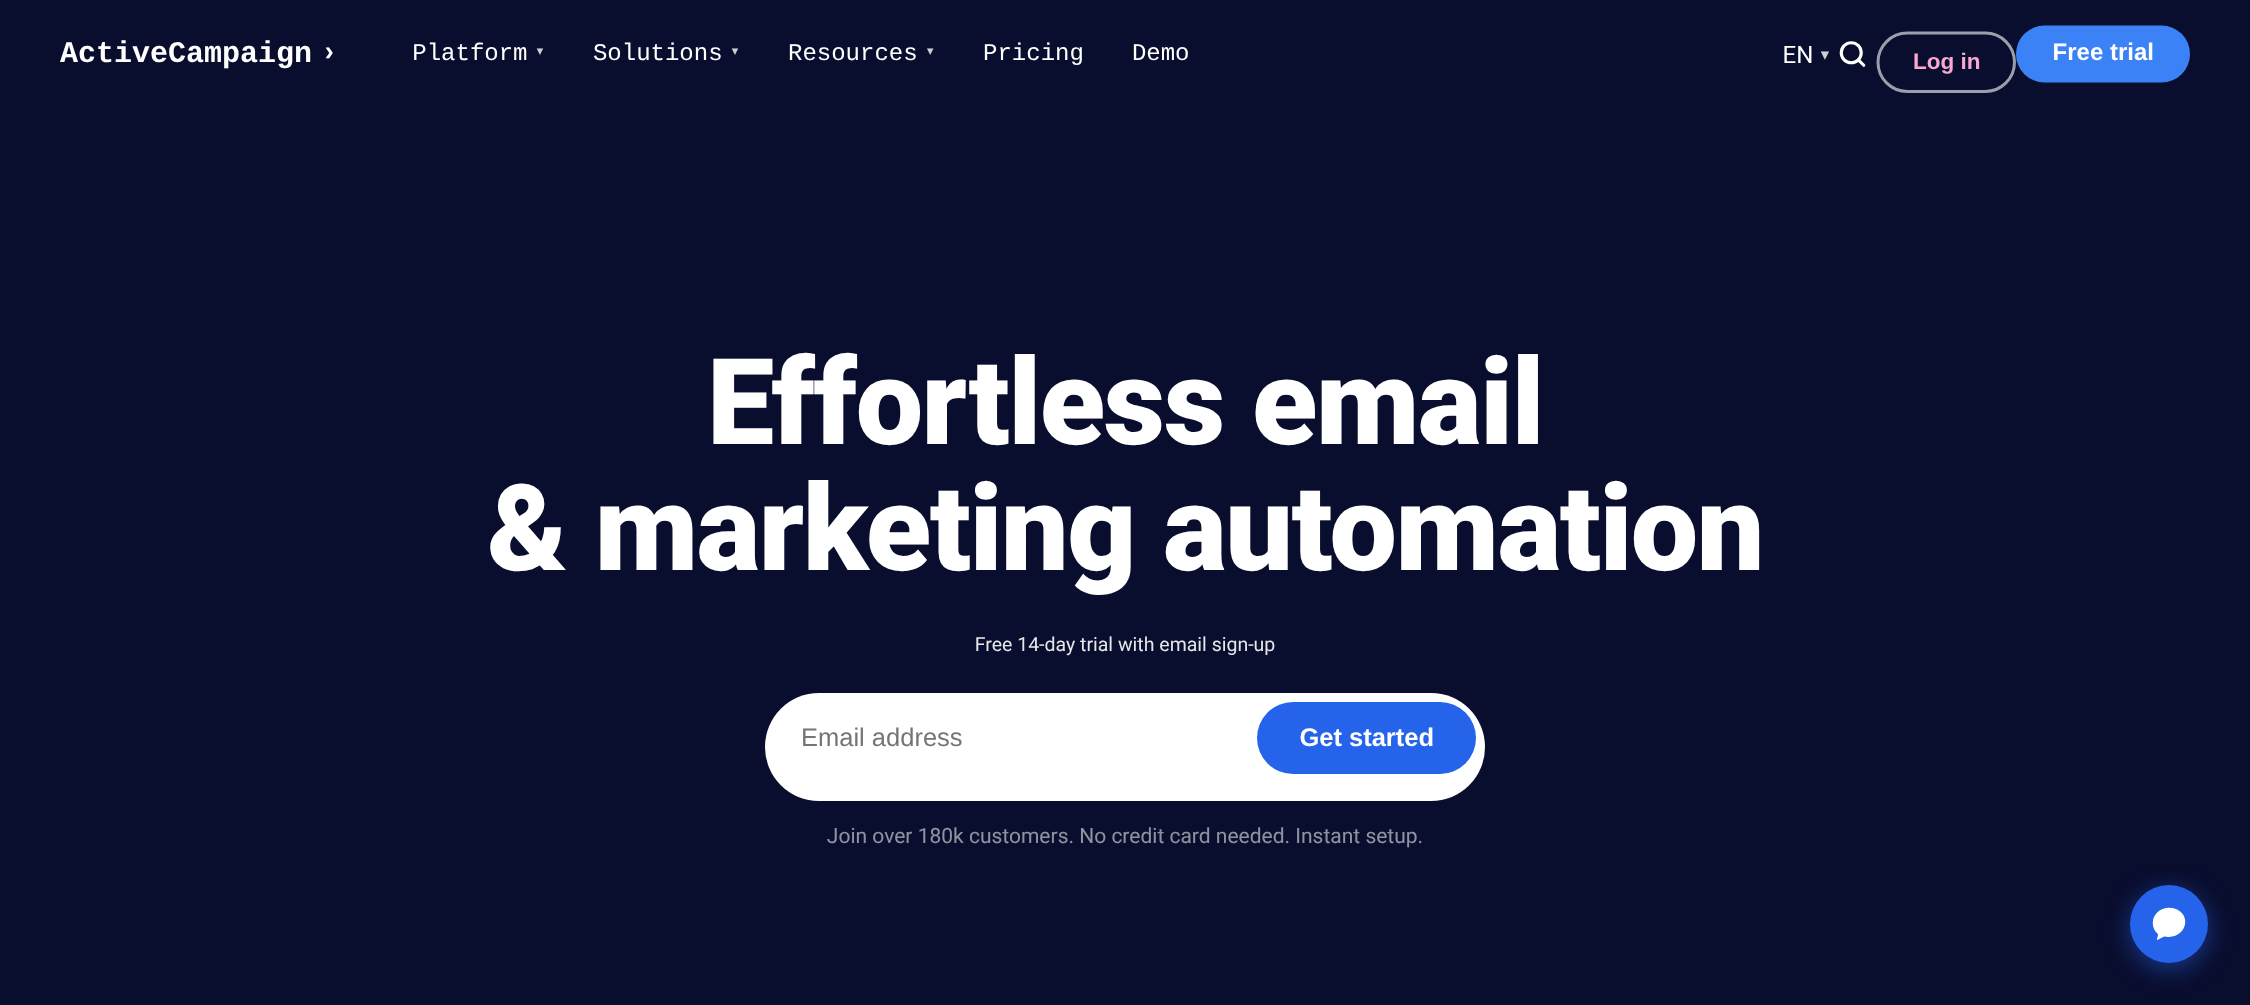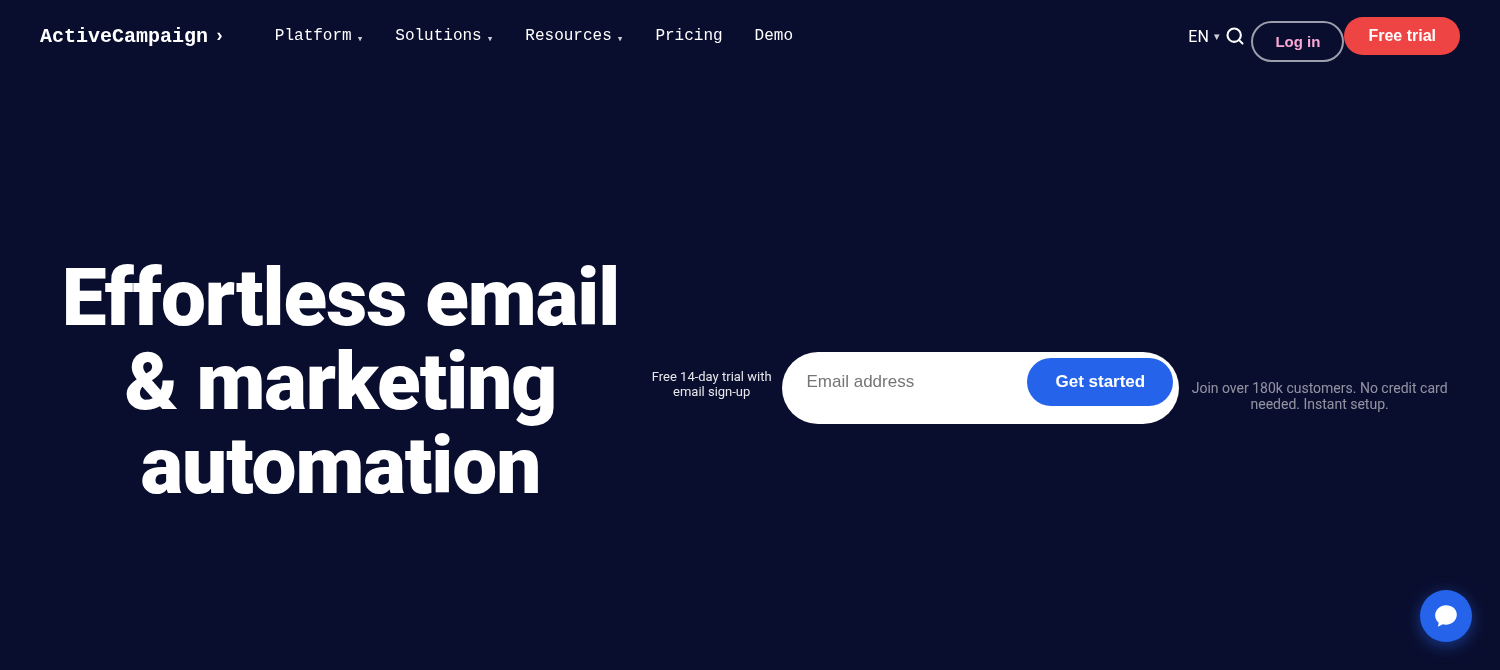--- a/index.html
+++ b/index.html
@@ -53,21 +53,21 @@
     }
 
     .nav-links {
       display: flex;
       align-items: center;
       gap: 4px;
     }
 
     .nav-item {
       display: flex;
-      align-items: flex-end;
+      align-items: flex-start;
       gap: 5px;
       padding: 8px 14px;
       color: #ffffff;
       font-size: 16px;
       font-weight: 400;
       cursor: pointer;
       border-radius: 6px;
       white-space: nowrap;
     }
 
@@ -108,33 +108,33 @@
       border-radius: 50px;
       color: #f9a8d4;
       font-size: 15px;
       font-weight: 600;
       cursor: pointer;
       margin-top: 11px;
     }
 
     .free-trial-btn {
       padding: 10px 24px;
-      background: #ef4444;
+      background: #3b82f6;
       border: none;
       border-radius: 50px;
       color: #ffffff;
       font-size: 16px;
       font-weight: 700;
       cursor: pointer;
     }
 
     
     .hero {
       display: flex;
-      flex-direction: row;
+      flex-direction: column;
       align-items: center;
       justify-content: center;
       text-align: center;
       padding: 50px 40px 0;
       height: calc(670px - 72px);
     }
 
     .hero-title {
       font-size: 80px;
       font-weight: 900;

